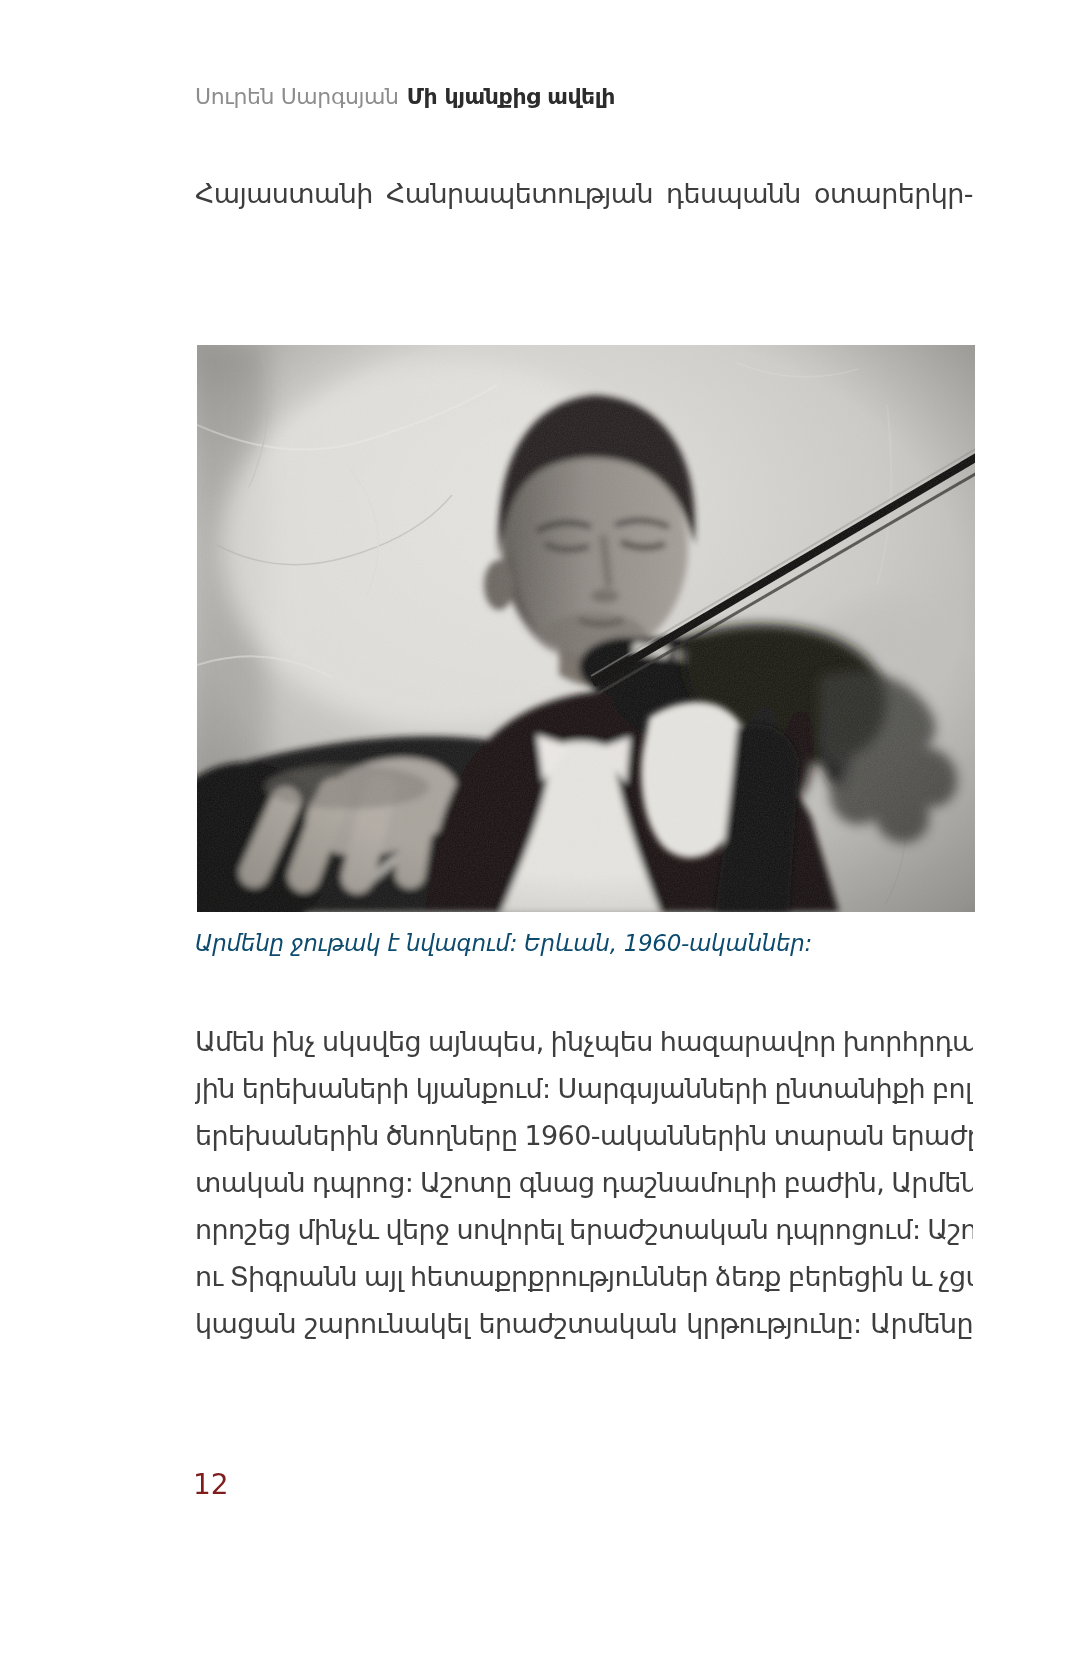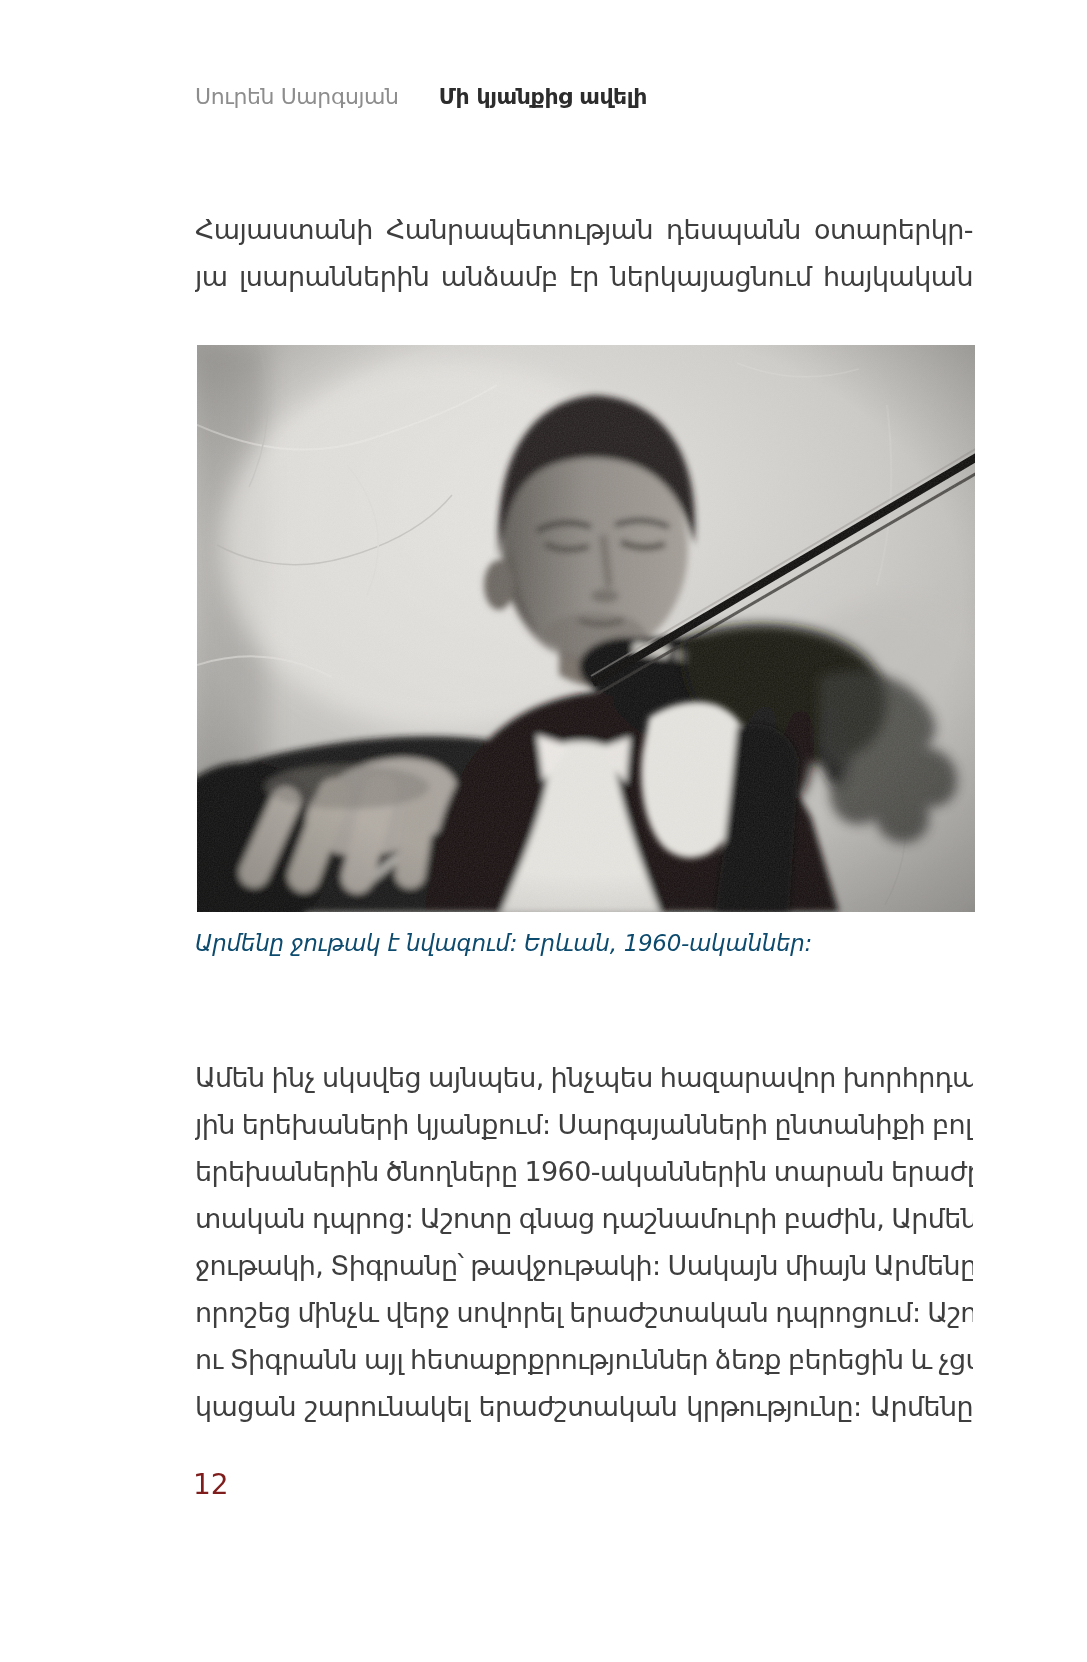--- a/index.html
+++ b/index.html
@@ -6,31 +6,30 @@
   .page{
     position:relative;
     width:1087px;height:1662px;
     background:#ffffff;
     overflow:hidden;
     font-family:"DejaVu Sans",sans-serif;
     color:#3e3e3e;
   }
   .running-head{
     position:absolute;left:195px;top:84px;
-    display:flex;align-items:baseline;gap:40px;
+    display:flex;align-items:baseline;gap:8px;
     white-space:nowrap;
   }
   .running-head .author{font-size:22px;color:#8d8d8d;letter-spacing:-0.4px;}
   .running-head .booktitle{font-size:22px;font-weight:bold;color:#2c2c2c;letter-spacing:-0.4px;text-align:center;}
   .para{
     position:absolute;left:195px;width:778px;
     font-size:27px;color:#3e3e3e;
     letter-spacing:-0.6px;word-spacing:-1px;
     overflow:hidden;
-    margin-top:36px;
   }
   .para .ln{
     height:47px;line-height:47px;
     white-space:nowrap;
   }
   .para .ln.j{
     text-align:justify;
     text-align-last:justify;
     -moz-text-align-last:justify;
   }
@@ -56,21 +55,20 @@
 
 <div class="page">
 
   <div class="running-head">
     <span class="author">Սուրեն Սարգսյան</span>
     <span class="booktitle">Մի կյանքից ավելի</span>
   </div>
 
   <div class="para para1">
     <div class="ln j">Հայաստանի Հանրապետության դեսպանն օտարերկր-</div>
-    <div class="ln j">յա լսարաններին անձամբ էր ներկայացնում հայկական</div>
   </div>
 
   <figure class="photo">
     <svg viewBox="0 0 778 567" preserveAspectRatio="none" xmlns="http://www.w3.org/2000/svg">
       <defs>
         <radialGradient id="bg" cx="45%" cy="28%" r="85%">
           <stop offset="0" stop-color="#e7e5e1"></stop>
           <stop offset="0.5" stop-color="#ceccc8"></stop>
           <stop offset="1" stop-color="#a5a39f"></stop>
         </radialGradient>
@@ -184,21 +182,20 @@
     </svg>
   </figure>
 
   <div class="caption">Արմենը ջութակ է նվագում: Երևան, 1960-ականներ:</div>
 
   <div class="para para2">
     <div class="ln j">Ամեն ինչ սկսվեց այնպես, ինչպես հազարավոր խորհրդա-</div>
     <div class="ln j">յին երեխաների կյանքում: Սարգսյանների ընտանիքի բոլոր</div>
     <div class="ln j">երեխաներին ծնողները 1960-ականներին տարան երաժըշ-</div>
     <div class="ln j">տական դպրոց: Աշոտը գնաց դաշնամուրի բաժին, Արմենը՝</div>
-    <div class="ln j">ջութակի, Տիգրանը՝ թավջութակի: Սակայն միայն Արմենը</div>
     <div class="ln j">որոշեց մինչև վերջ սովորել երաժշտական դպրոցում: Աշոտն</div>
     <div class="ln j">ու Տիգրանն այլ հետաքրքրություններ ձեռք բերեցին և չցան-</div>
     <div class="ln j">կացան շարունակել երաժշտական կրթությունը: Արմենը</div>
   </div>
 
   <div class="page-number">12</div>
 
 </div>
 
 </body></html>

